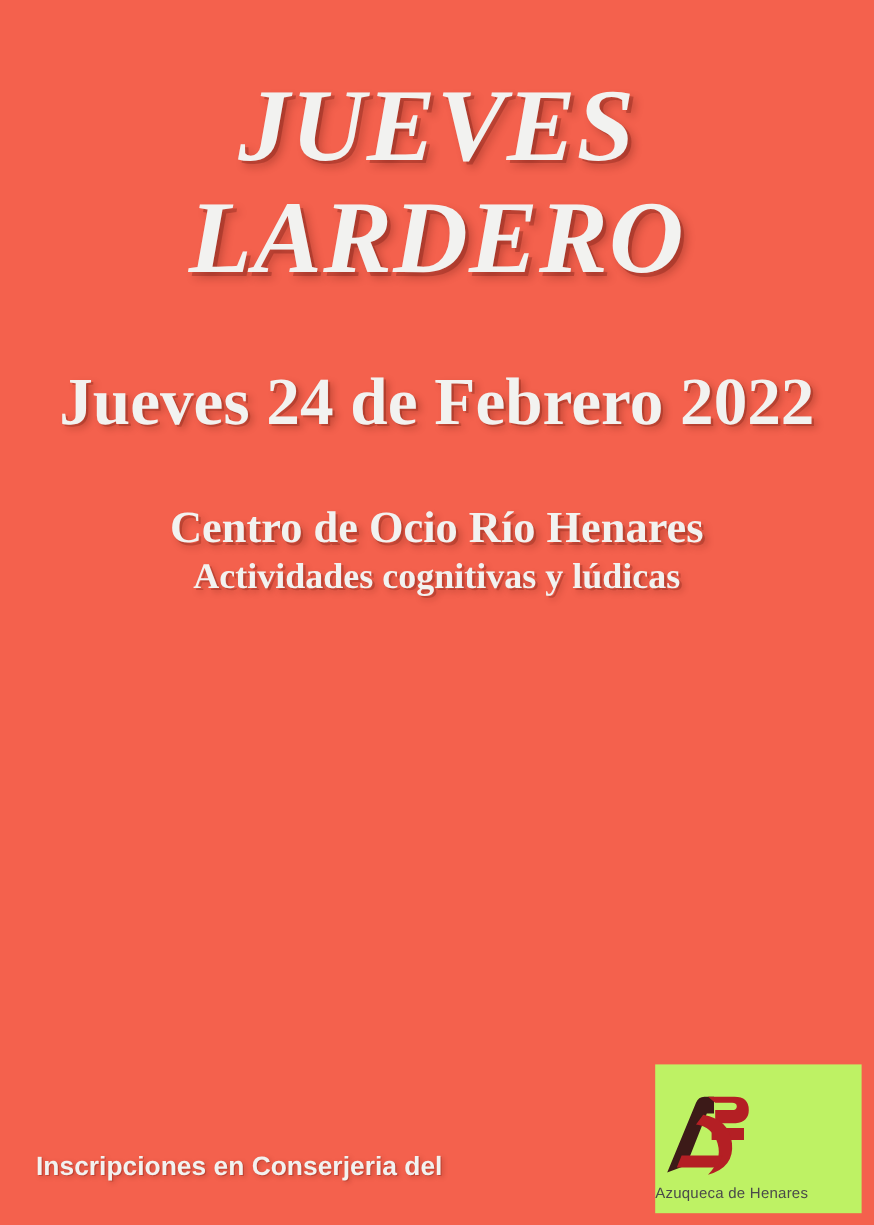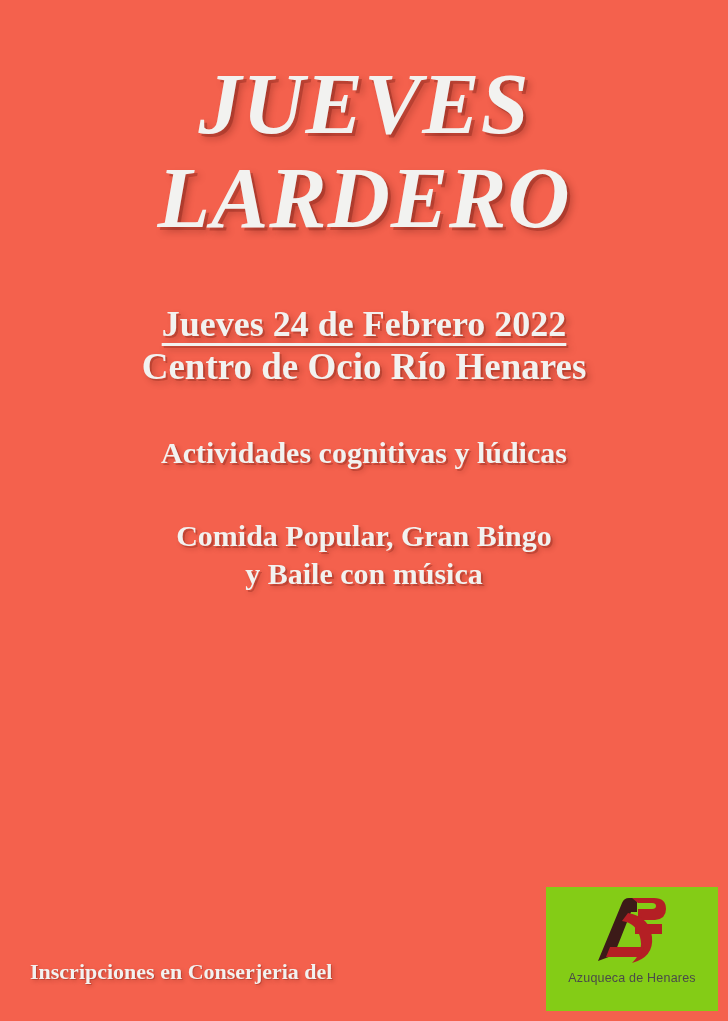--- a/index.html
+++ b/index.html
@@ -36,71 +36,70 @@
     text-shadow: 3px 3px 0 rgba(120,30,20,0.35), 5px 5px 7px rgba(90,20,12,0.30);
   }
   .title-line.second {
     margin-top: 10px;
   }
   .date-line {
     text-align: center;
     margin-top: 62px;
     font-family: "Liberation Serif", serif;
     font-weight: bold;
-    font-size: 36px;
+    font-size: 56px;
     color: #f2f2f0;
-    text-decoration: underline;
     text-underline-offset: 7px;
     text-decoration-thickness: 3px;
     text-shadow: 2px 2px 0 rgba(120,30,20,0.32), 4px 4px 6px rgba(90,20,12,0.28);
   }
   .venue-line {
     text-align: center;
+    margin-top: 52px;
     font-family: "Liberation Serif", serif;
     font-weight: bold;
     font-size: 37px;
     color: #f2f2f0;
     text-shadow: 2px 2px 0 rgba(120,30,20,0.32), 4px 4px 6px rgba(90,20,12,0.28);
   }
   .activity {
     text-align: center;
-    margin-top: 46px;
     font-family: "Liberation Serif", serif;
     font-weight: bold;
     font-size: 30px;
     line-height: 1.25;
     color: #f2f2f0;
     text-shadow: 2px 2px 0 rgba(120,30,20,0.30), 3px 3px 5px rgba(90,20,12,0.26);
   }
   .activity .sub {
     display: block;
   }
   .footer {
     position: absolute;
     left: 30px;
     bottom: 34px;
-    font-family: Liberation Serif, serif;
+    font-family: Liberation Sans, sans-serif;
     font-weight: bold;
     font-size: 22px;
     line-height: 1.35;
     color: #f2f2f0;
     text-shadow: 1px 1px 0 rgba(120,30,20,0.30), 2px 2px 4px rgba(90,20,12,0.25);
   }
   .logo-box {
     position: absolute;
     right: 10px;
     bottom: 10px;
     width: 172px;
     height: 124px;
-    background: #84cc16;
+    background: #bef264;
     display: flex;
     flex-direction: column;
-    align-items: center;
+    align-items: flex-start;
     justify-content: flex-start;
-    padding-top: 8px;
+    padding-top: 24px;
     box-sizing: border-box;
   }
   .logo-mark {
     width: 88px;
     height: 74px;
     position: relative;
   }
   .logo-caption {
     margin-top: 2px;
     font-family: "Liberation Sans", sans-serif;
@@ -121,24 +120,20 @@
 
   <div class="date-line">Jueves 24 de Febrero 2022</div>
 
   <div class="venue-line">Centro de Ocio Río Henares</div>
 
   <div class="activity">
     <span>Actividades cognitivas y lúdicas</span>
   </div>
 
 
-  <div class="activity">
-    <span>Comida Popular, Gran Bingo</span>
-    <span class="sub">y Baile con música</span>
-  </div>
 
   <div class="footer">
     <div>Inscripciones en Conserjeria del</div>
   </div>
 
   <div class="logo-box">
     <div class="logo-mark">
       <svg viewBox="0 0 88 74" width="88" height="74" aria-hidden="true">
         <path d="M10 66 L34 8 Q36 3 41 3 L49 3 L49 17 L43 17 L26 60 Z" fill="#3c1a18"></path>
         <path d="M44 3 L66 3 Q78 3 78 14 Q78 24 67 25 L50 25 L50 14 L64 14 Q68 14 68 11 Q68 8 64 8 L50 8 Z" fill="#b41f24"></path>

